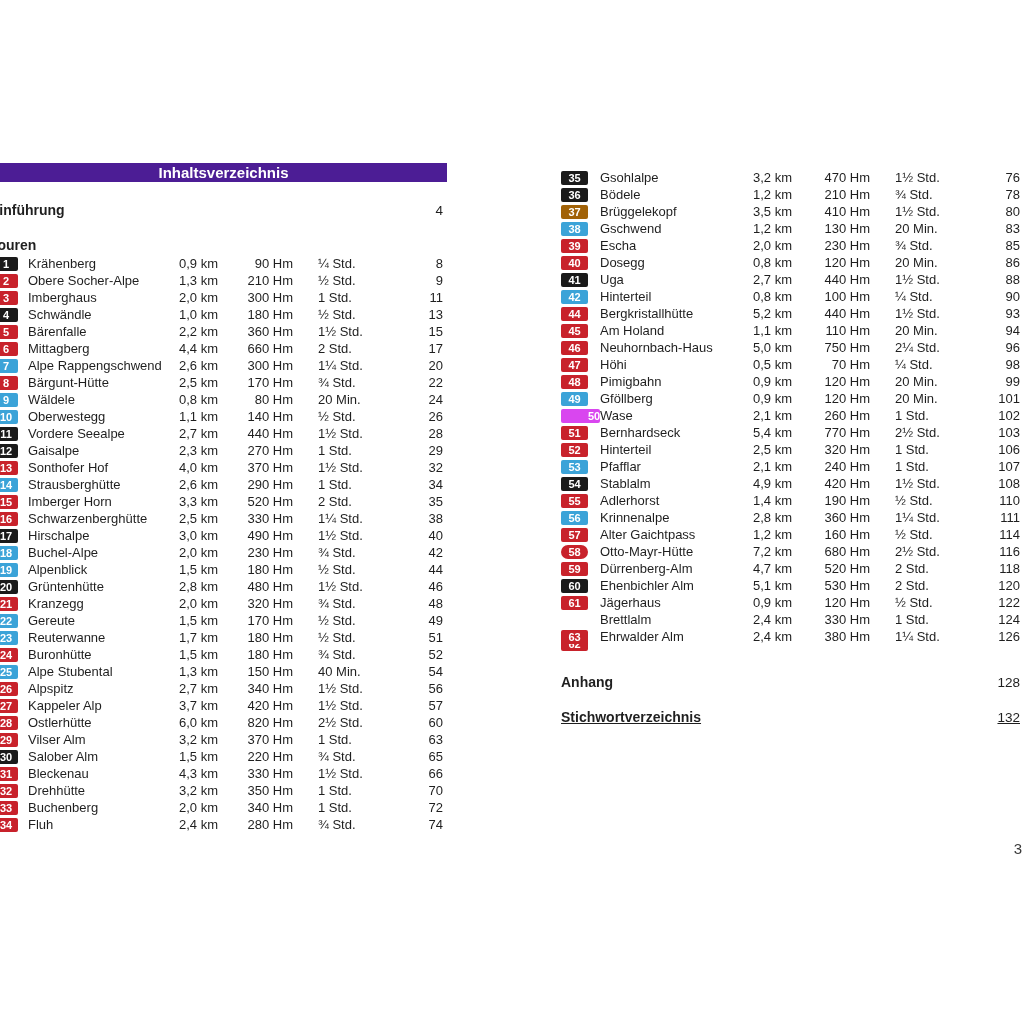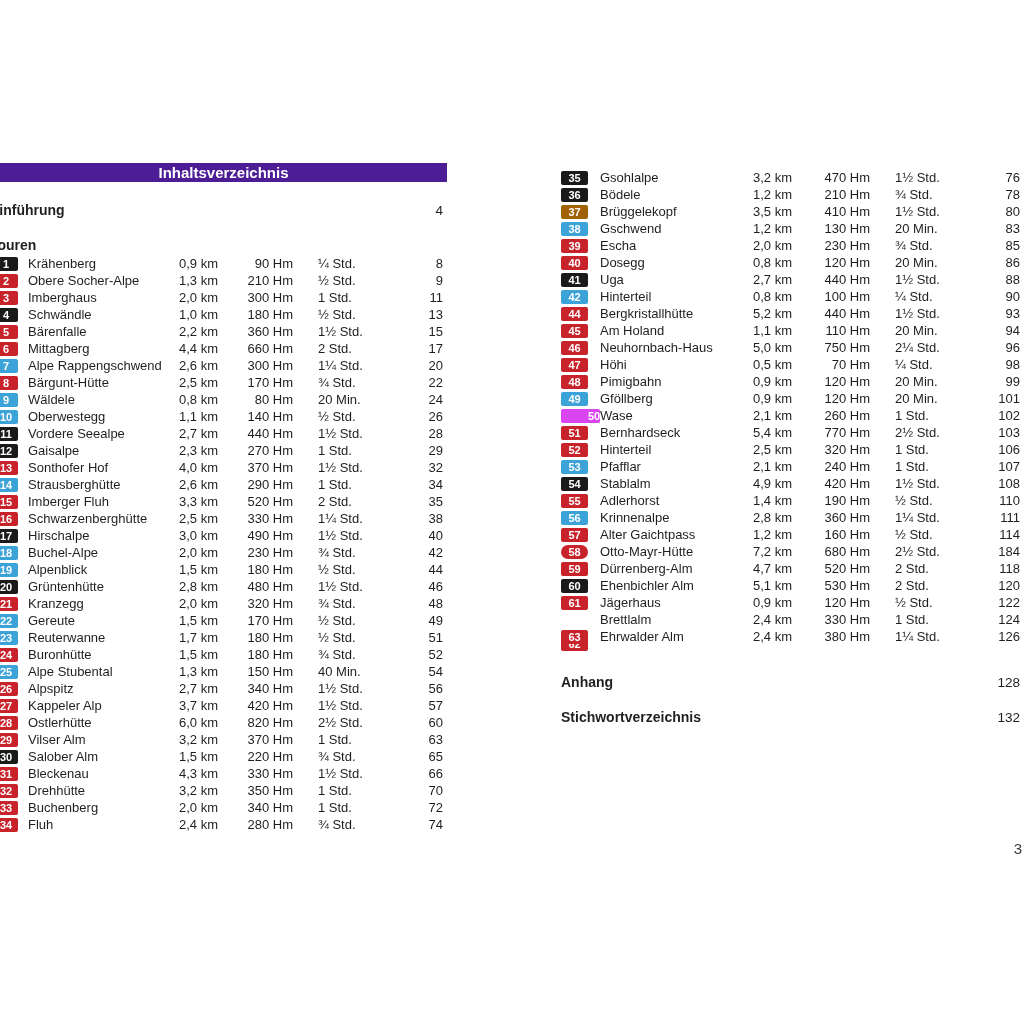--- a/index.html
+++ b/index.html
@@ -212,21 +212,21 @@
         <span class="km">2,6 km</span>
         <span class="hm">290 Hm</span>
         <span class="gap"></span>
         <span class="time">1 Std.</span>
         <span class="pg-cell">34</span>
       </div>
       <div class="row">
         <div class="bcol">
           <span class="badge" style="background: rgb(200, 34, 43);">15</span>
         </div>
-        <span class="name">Imberger Fluh</span>
+        <span class="name">Imberger Horn</span>
         <span class="km">3,3 km</span>
         <span class="hm">520 Hm</span>
         <span class="gap"></span>
         <span class="time">2 Std.</span>
         <span class="pg-cell">35</span>
       </div>
       <div class="row">
         <div class="bcol">
           <span class="badge" style="background: rgb(200, 34, 43);">16</span>
         </div>
@@ -681,21 +681,21 @@
       </div>
       <div class="row">
         <div class="bcol">
           <span class="badge" style="background: rgb(200, 34, 43); border-radius: 7px;">58</span>
         </div>
         <span class="name">Otto-Mayr-Hütte</span>
         <span class="km">7,2 km</span>
         <span class="hm">680 Hm</span>
         <span class="gap"></span>
         <span class="time">2½ Std.</span>
-        <span class="pg-cell">184</span>
+        <span class="pg-cell">116</span>
       </div>
       <div class="row">
         <div class="bcol">
           <span class="badge" style="background: rgb(200, 34, 43);">59</span>
         </div>
         <span class="name">Dürrenberg-Alm</span>
         <span class="km">4,7 km</span>
         <span class="hm">520 Hm</span>
         <span class="gap"></span>
         <span class="time">2 Std.</span>
@@ -745,20 +745,20 @@
         <span class="time">1¼ Std.</span>
         <span class="pg-cell">126</span>
       </div>
     </div>
 
   <div class="section-row" style="left:561px;top:674px;width:459px;">
     <span class="lbl">Anhang</span>
     <span class="pg">128</span>
   </div>
 
-  <div class="section-row" style="left:561px;top:709px;width:459px;">
+  <div class="section-row" style="left:561px;top:709px;width:459px;text-decoration:underline;">
     <span class="lbl">Stichwortverzeichnis</span>
     <span class="pg">132</span>
   </div>
 
   <div class="folio">3</div>
 
 </div>
 
 </body></html>

